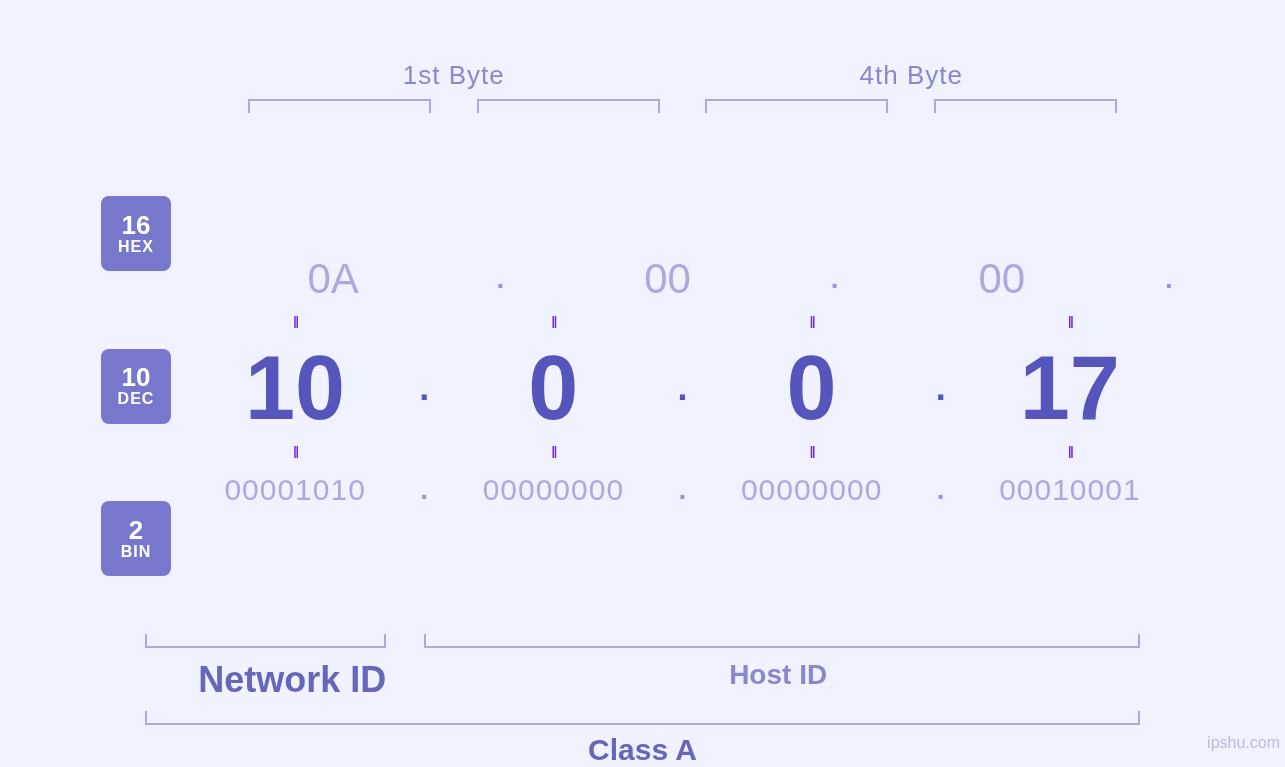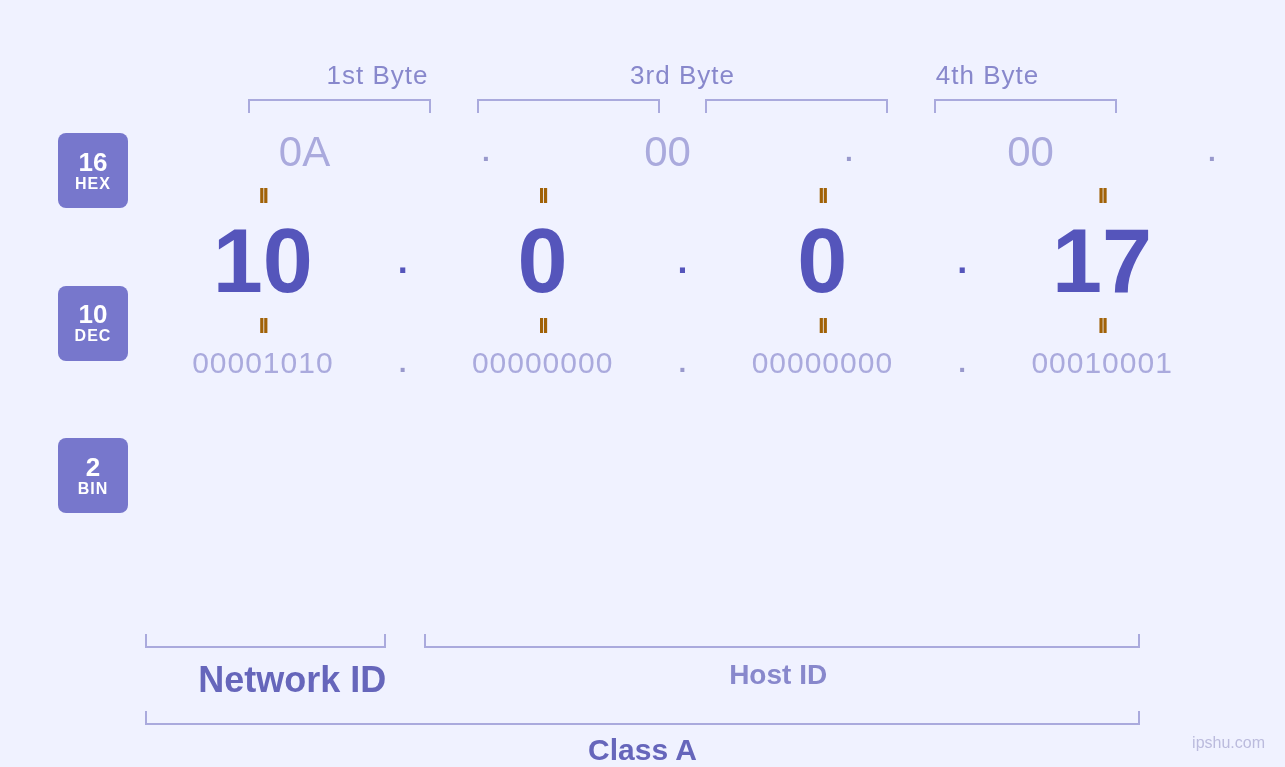--- a/index.html
+++ b/index.html
@@ -71,22 +71,22 @@
       width: 80%;
       height: 14px;
       border: 2px solid #aaaadd;
       border-bottom: none;
     }
 
     
     .main-content {
       display: flex;
       width: 100%;
-      padding: 0 58px;
-      align-items: flex-start;
+      padding: 0 101px;
+      align-items: center;
       margin-top: 15px;
       flex: 1;
     }
 
     
     .badge-column {
       width: 80px;
       flex-shrink: 0;
       display: flex;
       flex-direction: column;
@@ -180,23 +180,23 @@
     }
 
     .equals-cell {
       flex: 1;
       display: flex;
       align-items: center;
       justify-content: center;
     }
 
     .equals-sign {
-      color: #a16207;
-      font-size: 22px;
-      font-weight: bold;
+      color: #6d28d9;
+      font-size: 16px;
+      font-weight: normal;
       letter-spacing: -2px;
     }
 
     .equals-dot {
       width: 30px;
     }
 
     
     .bottom-section {
       width: 100%;
@@ -277,21 +277,21 @@
       color: #6666bb;
       font-size: 30px;
       font-weight: bold;
       margin-top: 8px;
     }
 
     
     .watermark {
       position: absolute;
       bottom: 15px;
-      right: 20px;
+      right: 5px;
       color: #bbbbdd;
       font-size: 16px;
     }
 
     .badge-align-hex {
       height: 65px;
       display: flex;
       align-items: center;
     }
     .badge-align-dec {
@@ -310,21 +310,20 @@
     }
   </style>
 </head>
 <body>
 
 <div class="container">
 
   <div class="byte-headers">
     <div class="byte-label-spacer"></div>
     <div class="byte-header">1st Byte</div>
-    <div class="byte-header">3rd Byte</div>
     <div class="byte-header">4th Byte</div>
   </div>
 
   <div class="top-brackets">
     <div class="bracket-spacer"></div>
     <div class="bracket-cell">
       <div class="bracket-top"></div>
     </div>
     <div class="bracket-cell">
       <div class="bracket-top"></div>

